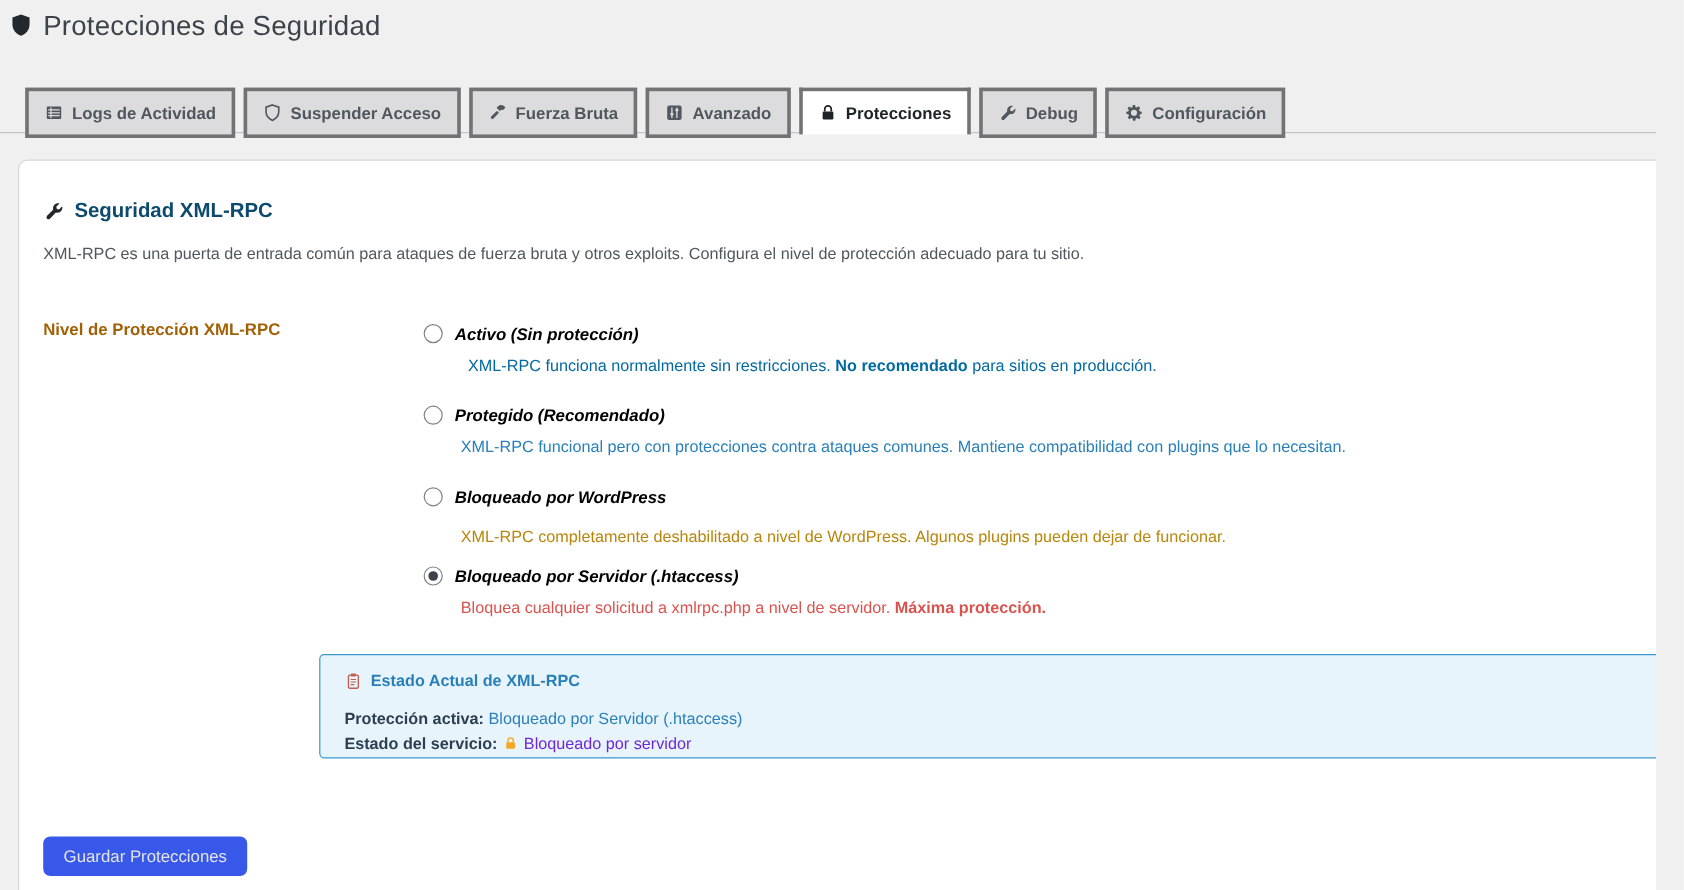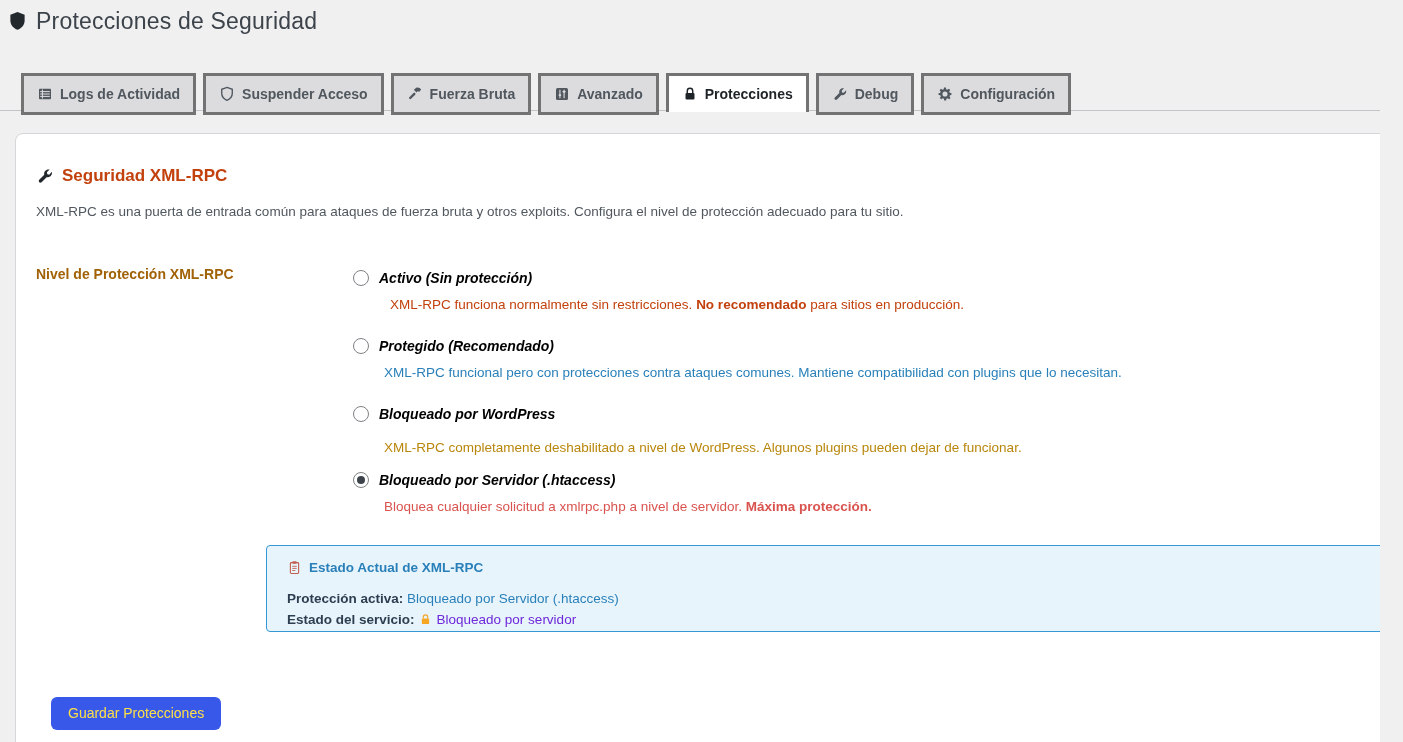--- a/index.html
+++ b/index.html
@@ -34,21 +34,21 @@
     color:#1d2327; font-weight:700;
   }
 
   
   .panel {
     position:absolute; left:15px; top:133px; right:-10px; bottom:-10px;
     background:#fff; border:1px solid #d5d6d9; border-radius:8px;
   }
   .section-head { position:absolute; left:20px; top:32px; display:flex; align-items:center; }
   .section-head svg { width:18px; height:18px; margin-right:8px; color:#23282d; }
-  .section-title { font-size:17px; font-weight:700; color:#c2410c; }
+  .section-title { font-size:17px; font-weight:700; color:#0c4a6e; }
   .section-desc { position:absolute; left:20px; top:69px; font-size:13.5px; color:#50575e; line-height:17px; }
 
   .field-label { position:absolute; left:20px; top:132px; font-size:14px; font-weight:700; color:#a16207; }
 
   .option { position:absolute; left:337px; }
   .opt-head { display:flex; align-items:center; }
   .radio {
     width:16px; height:16px; border-radius:50%;
     border:1px solid #7e8185; background:#fff;
     display:inline-flex; align-items:center; justify-content:center;
@@ -67,23 +67,23 @@
   }
   .status-title { display:flex; align-items:center; font-size:13.5px; font-weight:700; color:#2980b9; }
   .status-title svg { width:15px; height:15px; margin-right:7px; }
   .status-rows { margin-top:13px; font-size:13.5px; line-height:21px; }
   .status-rows .lbl { font-weight:700; color:#2c3e50; }
   .status-rows .val-blue { color:#2980b9; }
   .lock-inline { display:inline-block; width:13px; height:13px; margin:0 5px 0 4px; vertical-align:-2px; }
 
   
   .save-btn {
-    position:absolute; left:35px; top:563px;
+    position:absolute; left:20px; top:563px;
     border:none; border-radius:6px;
-    color:#fde047; font-family:"Liberation Sans",sans-serif;
+    color:#e5e5e5; font-family:"Liberation Sans",sans-serif;
     font-size:14px; padding:8px 17px; line-height:17px;
     cursor:pointer;
   }
 </style>
 </head>
 <body>
 
 <div class="screen">
 
   <div class="page-header">
@@ -181,21 +181,21 @@
 
     <p class="section-desc">XML-RPC es una puerta de entrada común para ataques de fuerza bruta y otros exploits. Configura el nivel de protección adecuado para tu sitio.</p>
 
     <div class="field-label">Nivel de Protección XML-RPC</div>
 
     <div class="option" style="top:135px">
       <div class="opt-head">
         <span class="radio"></span>
         <span class="opt-label">Activo (Sin protección)</span>
       </div>
-      <div class="opt-desc" style="color: #c2410c; margin-left: 37px;"><span>XML-RPC funciona normalmente sin restricciones. </span><strong>No recomendado</strong><span> para sitios en producción.</span></div>
+      <div class="opt-desc" style="color: #0369a1; margin-left: 37px;"><span>XML-RPC funciona normalmente sin restricciones. </span><strong>No recomendado</strong><span> para sitios en producción.</span></div>
     </div>
 
     <div class="option" style="top:203px">
       <div class="opt-head">
         <span class="radio"></span>
         <span class="opt-label">Protegido (Recomendado)</span>
       </div>
       <div class="opt-desc" style="color: rgb(41, 128, 185);"><span>XML-RPC funcional pero con protecciones contra ataques comunes. Mantiene compatibilidad con plugins que lo necesitan.</span><strong></strong><span></span></div>
     </div>
 

